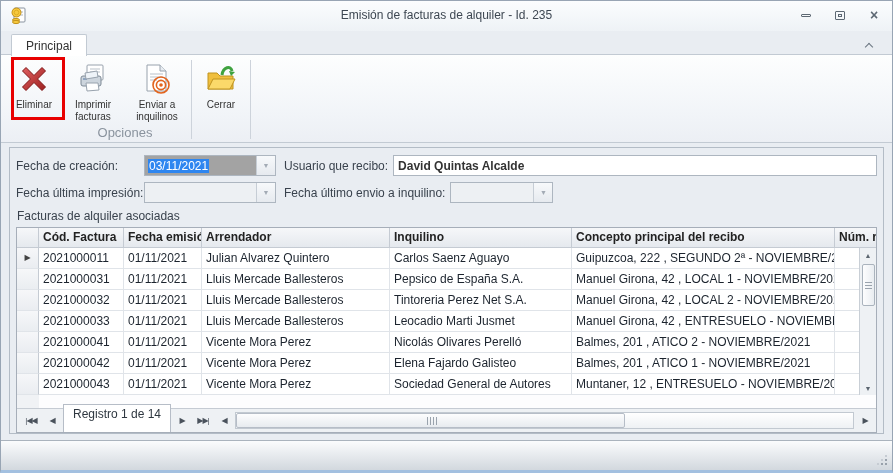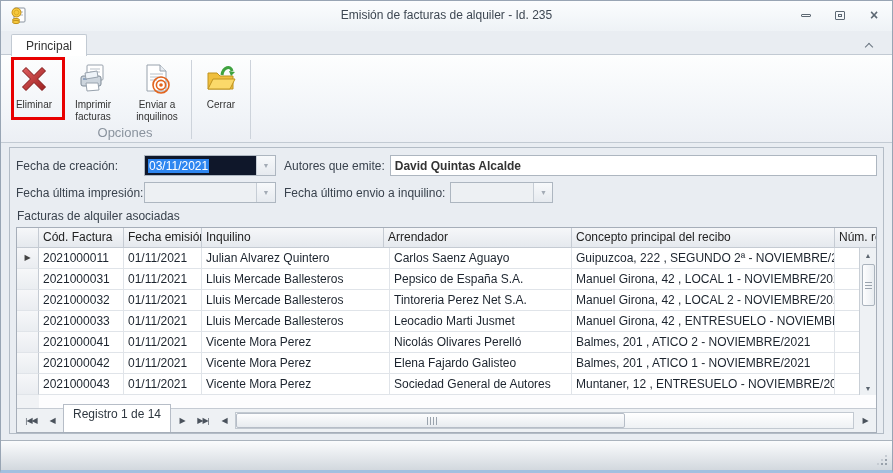--- a/index.html
+++ b/index.html
@@ -70,21 +70,21 @@
   }
 
   
   .panel{
     position:absolute; left:8px; right:8px; top:146px; height:287px;
     border:1px solid #b3bcc6; background:#e9edf2; padding:7px 6px 16px 6px;
   }
   .form-row{ display:flex; align-items:center; height:21px; margin-bottom:6px; }
   .form-label{ width:128px; color:#39424d; }
   .form-label2{ padding-right:5px; color:#39424d; }
-  .combo{ height:21px; border:1px solid #adb6c0; background:#0f172a; display:flex; width:132px; margin-right:8px; }
+  .combo{ height:21px; border:1px solid #adb6c0; background:#a3a3a3; display:flex; width:132px; margin-right:8px; }
   .combo .value{ flex:1; padding:3px 2px 0 3px; overflow:hidden; white-space:nowrap; }
   .combo .value .seltext{ background:#2e86f0; color:#fff; padding:0 1px; }
   .combo .arrow-btn{
     width:19px; border-left:1px solid #c6cdd5;
     background:linear-gradient(#f7f9fb,#e6eaef);
     display:flex; align-items:center; justify-content:center;
     color:#a3abb5; font-size:7px;
   }
   .combo.disabled{ background:#edf0f3; }
   .combo.small{ width:103px; margin-right:0; }
@@ -92,21 +92,21 @@
     flex:1; height:21px; border:1px solid #adb6c0; background:#fff;
     padding:3px 4px 0; white-space:nowrap; overflow:hidden;font-weight:bold;
   }
   .grid-caption{ margin:2px 0 4px 1px; color:#39424d; }
 
   
   .grid{
     position:relative; height:206px; border:1px solid #a6aeb9; background:#fdfdfe;
     display:flex; flex-direction:column; overflow:hidden;
   }
-  .grid-header{ display:flex; height:20px; flex:none; }
+  .grid-header{ display:flex; height:20px; flex:none;font-weight:bold; }
   .hcell{
     background:linear-gradient(#f6f7f9,#e5e9ee);
     border-right:1px solid #c5cbd3; border-bottom:1px solid #c5cbd3;
     padding:2px 4px 0; color:#222; white-space:nowrap; overflow:hidden;
   }
   .grid-row{ display:flex; height:21px; flex:none; }
   .gcell{
     border-right:1px solid #e0e4e9; border-bottom:1px solid #e0e4e9;
     padding:3px 4px 0; white-space:nowrap; overflow:hidden; color:#1c242e; background:#fff;
   }
@@ -288,21 +288,21 @@
   <div class="panel">
 
     <div class="form-row">
       <span class="form-label">Fecha de creación:</span>
       <span class="combo sel">
         <span class="value"><span class="seltext">03/11/2021</span></span>
         <span class="arrow-btn">
             <span>▼</span>
           </span>
       </span>
-      <span class="form-label2">Autores que emite:</span>
+      <span class="form-label2">Usuario que recibo:</span>
       <span class="textbox">David Quintas Alcalde</span>
     </div>
 
     <div class="form-row">
       <span class="form-label">Fecha última impresión:</span>
       <span class="combo disabled">
         <span class="value"></span>
         <span class="arrow-btn">
             <span>▼</span>
           </span>
@@ -316,22 +316,22 @@
       </span>
     </div>
 
     <div class="grid-caption">Facturas de alquiler asociadas</div>
 
     <div class="grid">
       <div class="grid-header">
         <div class="hcell col-ind"></div>
         <div class="hcell col-0">Cód. Factura</div>
         <div class="hcell col-1">Fecha emisión</div>
+        <div class="hcell col-2">Arrendador</div>
         <div class="hcell col-3">Inquilino</div>
-        <div class="hcell col-2">Arrendador</div>
         <div class="hcell col-4">Concepto principal del recibo</div>
         <div class="hcell col-5">Núm. re</div>
       </div>
 
       <div id="grid-body">
           <div class="grid-row">
     <div class="gcell col-ind">▶</div>
     <div class="gcell col-0">2021000011</div>
     <div class="gcell col-1">01/11/2021</div>
     <div class="gcell col-2">Julian Alvarez Quintero</div>

